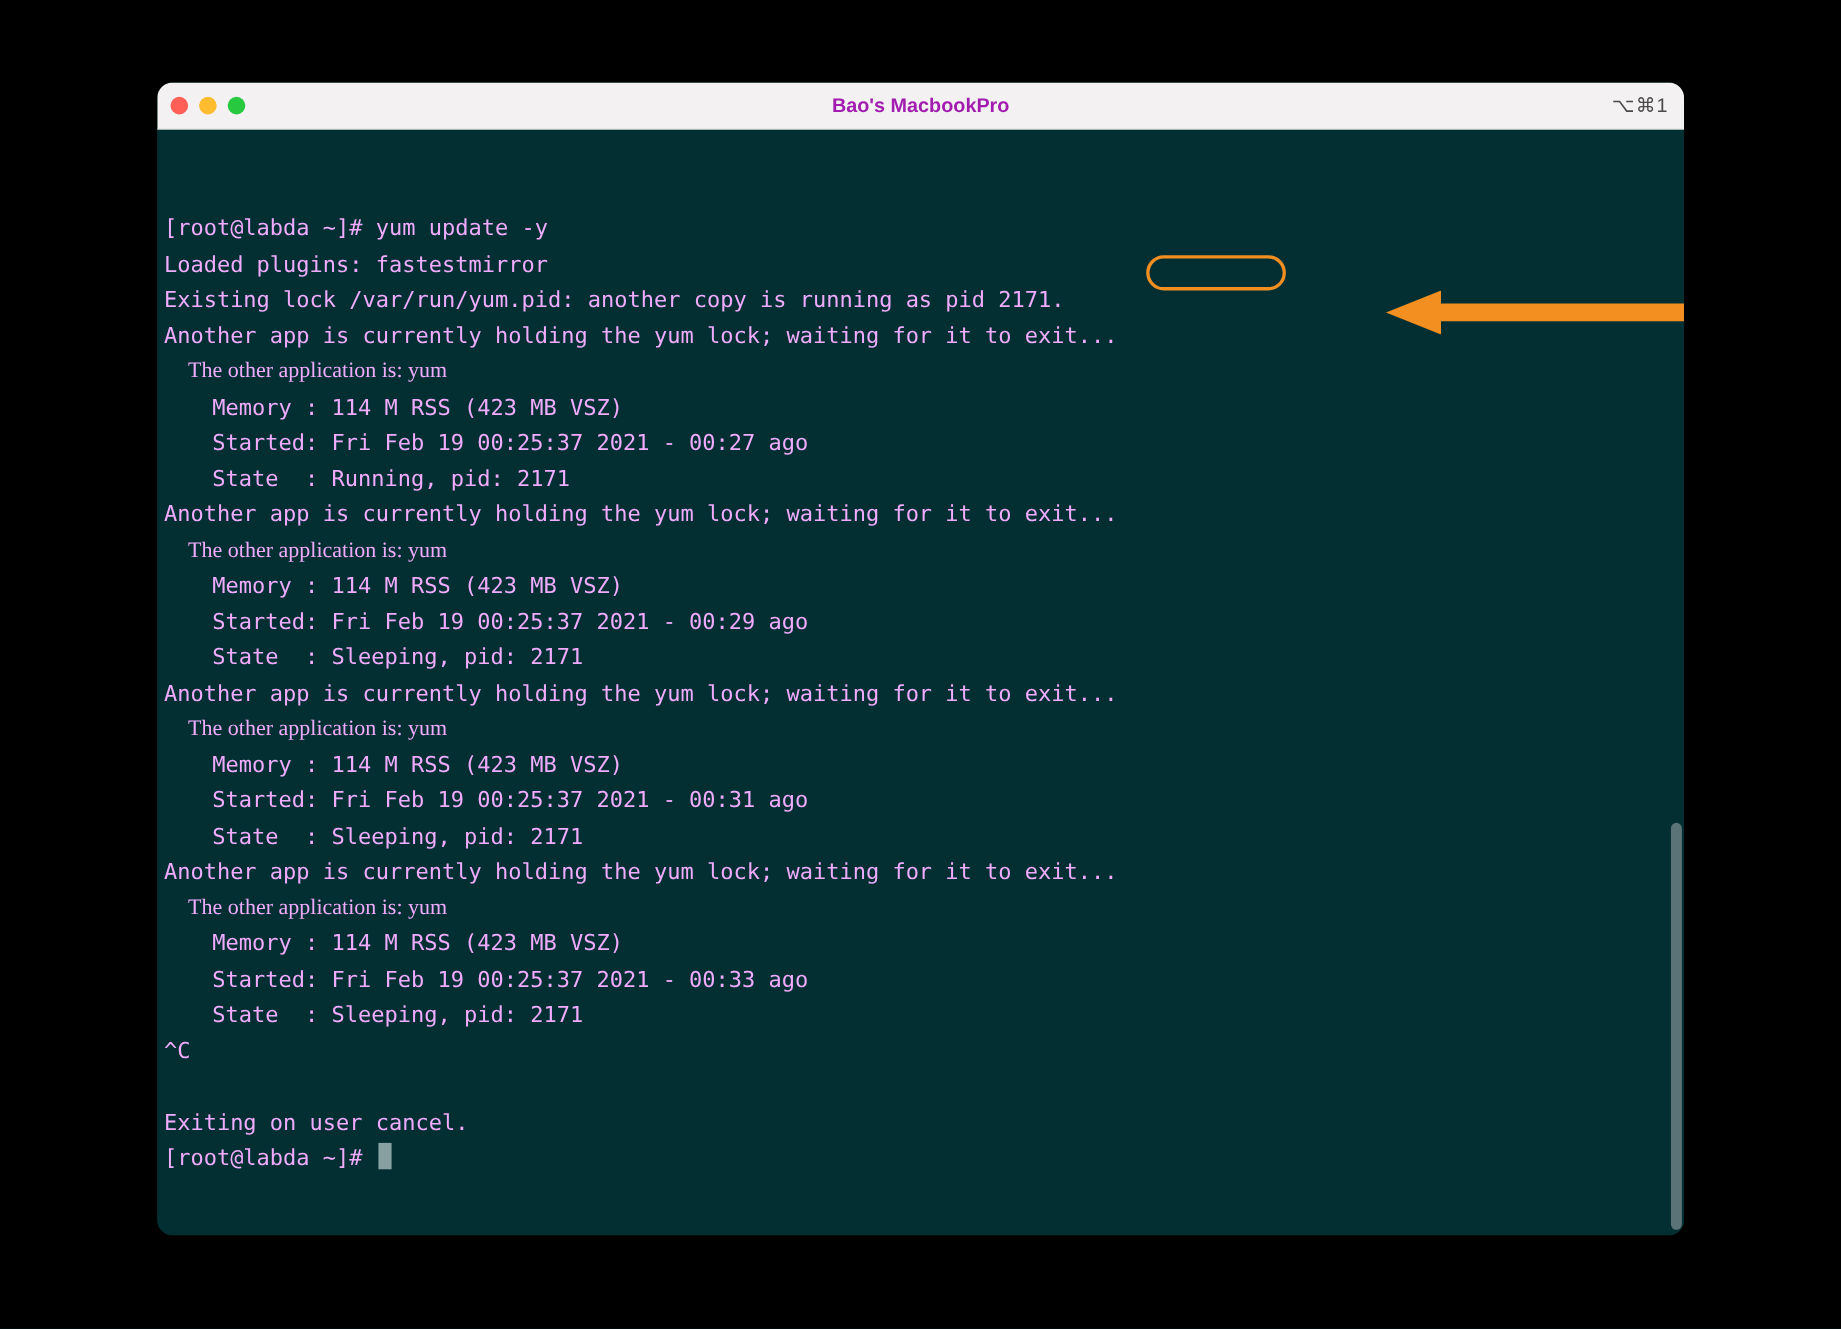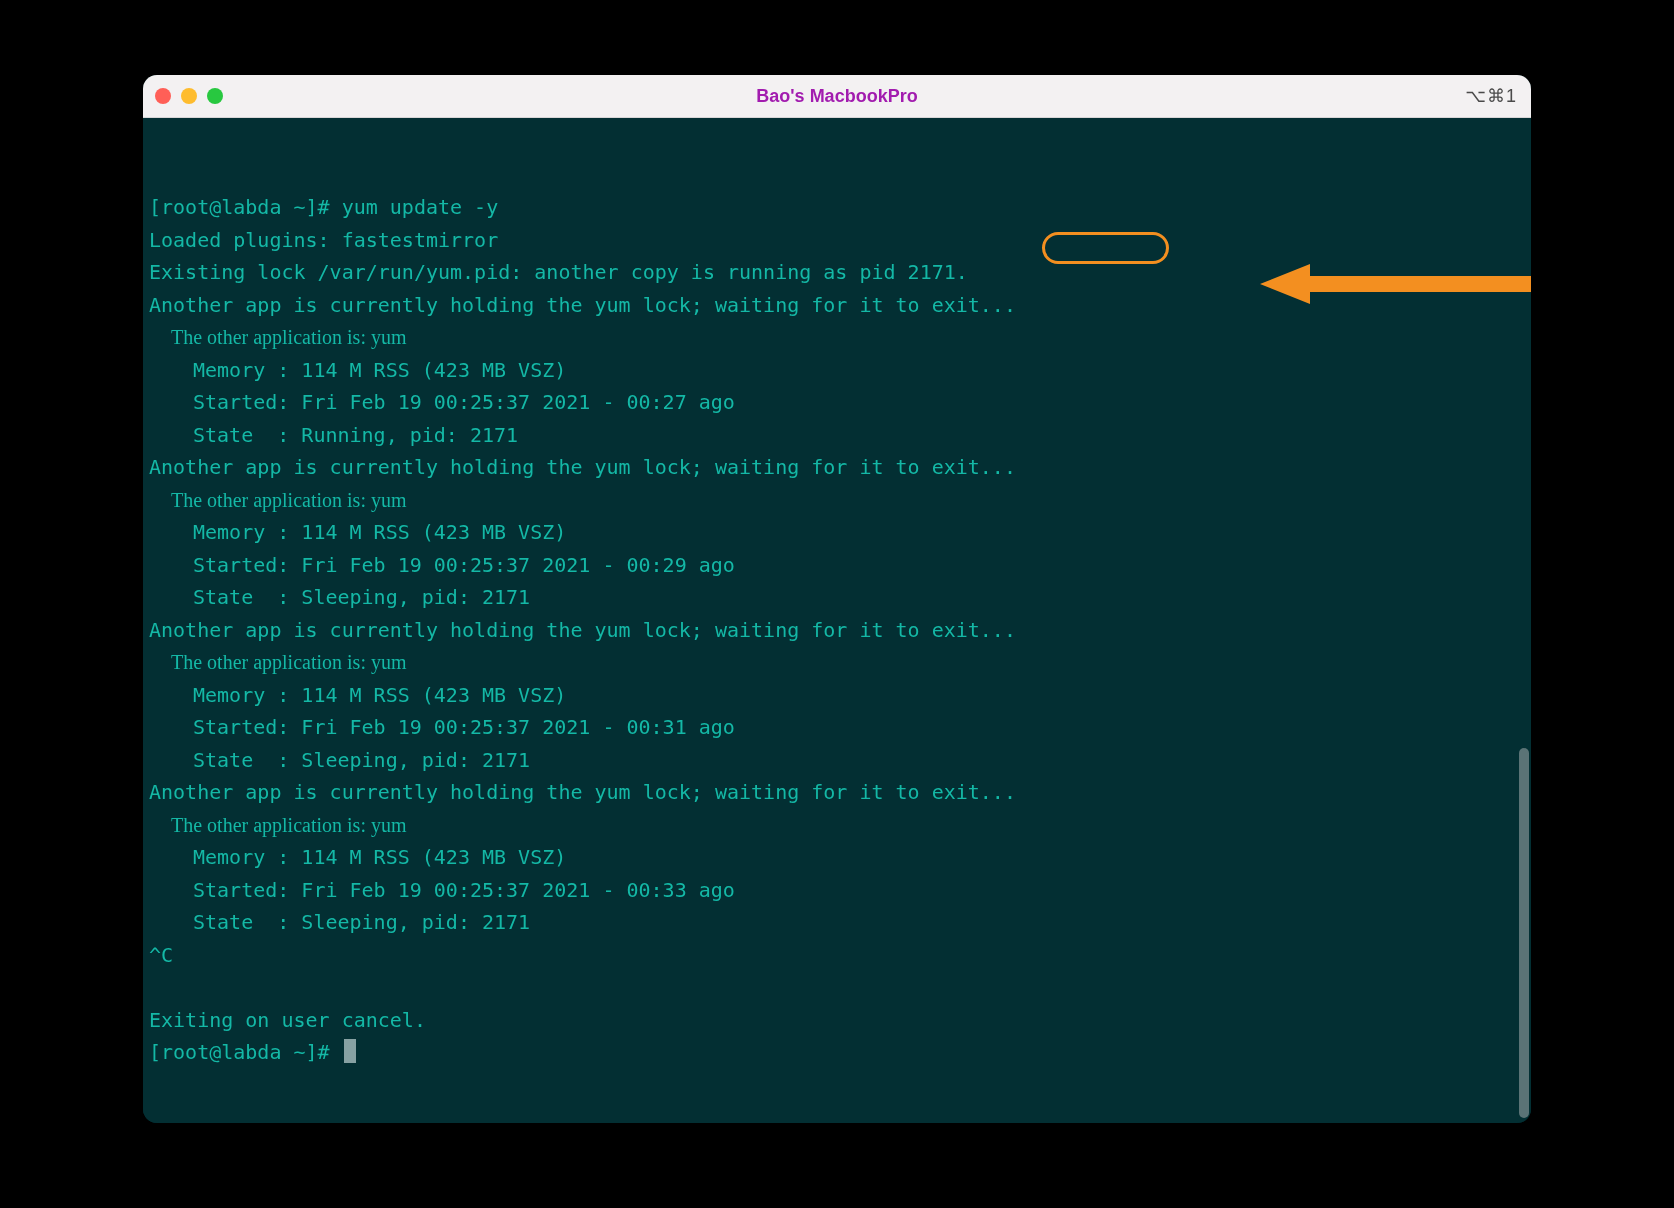--- a/index.html
+++ b/index.html
@@ -61,21 +61,21 @@
       position: absolute;
       right: 14px;
       font-family: -apple-system, "Helvetica Neue", Arial, sans-serif;
       font-size: 18px;
       color: #4a4a4a;
       letter-spacing: 1px;
     }
     .term {
       position: relative;
       background: #032f33;
-      color: #14b8a6;
+      color: #f0abfc;
       font-size: 20px;
       line-height: 32.5px;
       padding: 8px 3px 8px 3px;
       height: 1005px;
       white-space: pre;
       overflow: hidden;
     }
     .term-inner {
       padding: 0 3px;
     }

